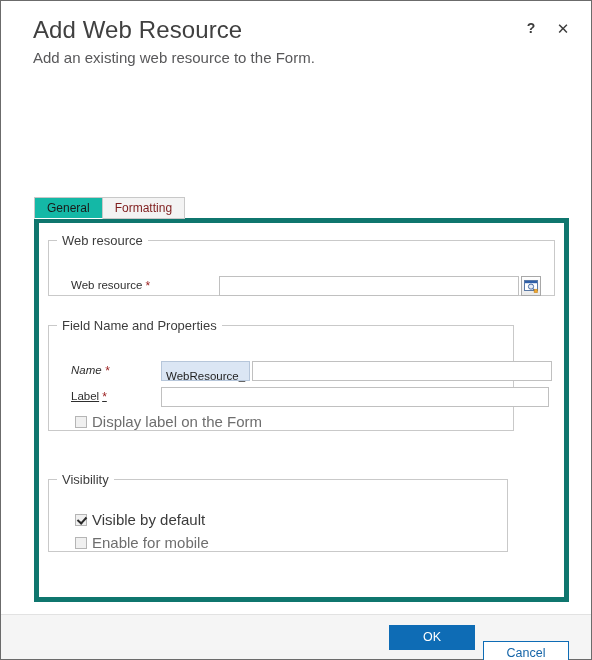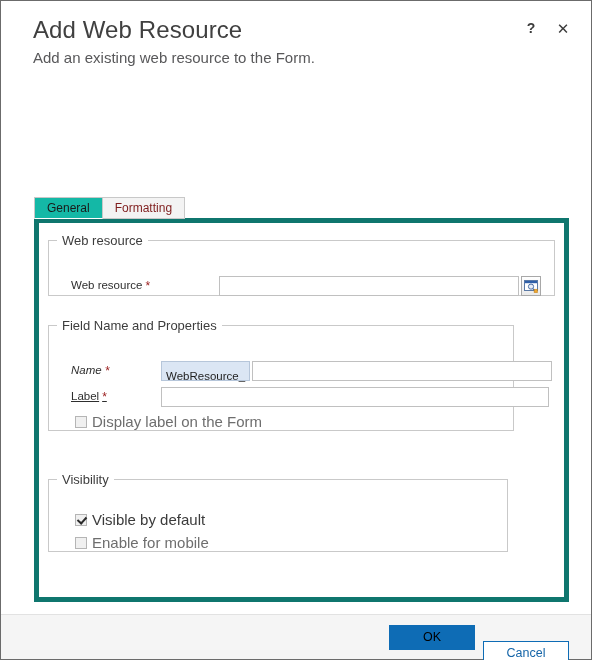--- a/index.html
+++ b/index.html
@@ -271,21 +271,21 @@
     font-size: 12.5px;
     font-family: "Liberation Sans", sans-serif;
     cursor: pointer;
     line-height: 23px;
     padding: 0 10px;
     text-align: center;
   }
   .btn-primary {
     background: #0e6cb5;
     border: 1px solid #0e6cb5;
-    color: #000000;
+    color: #ffffff;
   }
   .btn-secondary {
     background: #ffffff;
     border: 1px solid #0e6cb5;
     color: #1565a8;
     margin-top: 32px;
   }
 </style>
 </head>
 <body>

